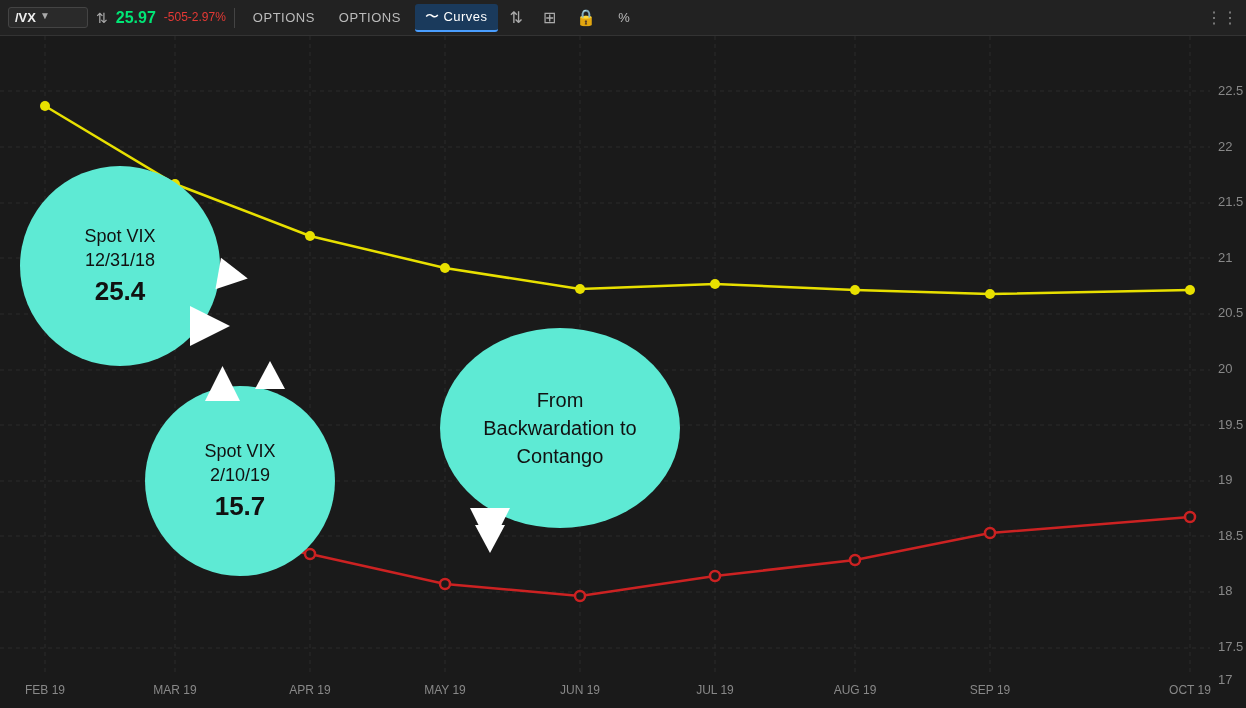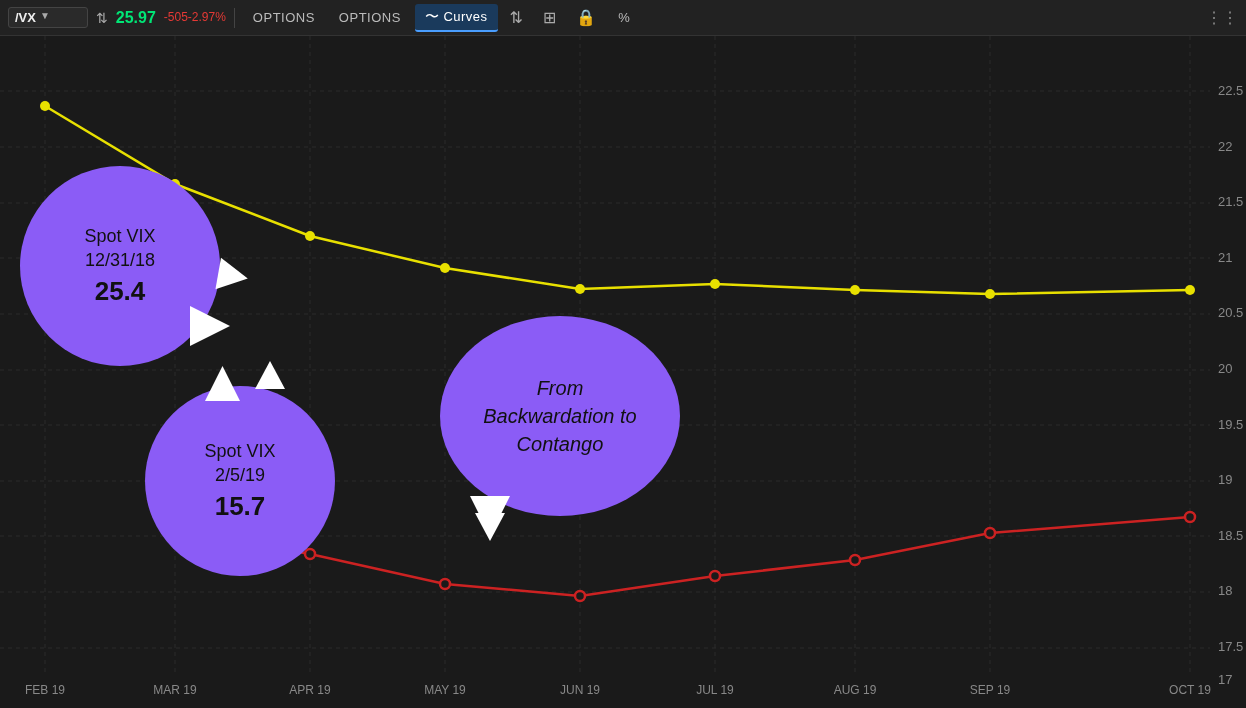--- a/index.html
+++ b/index.html
@@ -109,21 +109,21 @@
     svg#main-chart {
       position: absolute;
       top: 0; left: 0;
       width: 100%;
       height: 100%;
     }
 
     
     .callout {
       position: absolute;
-      background: #8b5cf6;
+      background: #5eead4;
       border-radius: 50%;
       display: flex;
       flex-direction: column;
       align-items: center;
       justify-content: center;
       color: #111;
       text-align: center;
     }
     .callout::after {
       content: '';
@@ -155,23 +155,22 @@
       width: 35px;
       height: 35px;
       top: -20px;
       left: 60px;
       clip-path: polygon(50% 0%, 0% 100%, 100% 100%);
     }
 
     #callout3 {
       width: 240px;
       height: 200px;
-      top: 280px;
+      top: 292px;
       left: 440px;
-      font-style: italic;
     }
     #callout3::after {
       width: 40px;
       height: 40px;
       bottom: -20px;
       left: 30px;
       clip-path: polygon(0 0, 100% 0, 50% 100%);
     }
 
     .callout-title {
@@ -315,21 +314,21 @@
                   border-bottom: 16px solid transparent;
                   border-left: 30px solid white;
                   transform: translateY(-50%) rotate(10deg);">
       </div>
     </div>
   </div>
 
   <div id="callout2" class="callout">
     <div style="position:relative; display:flex; flex-direction:column; align-items:center; justify-content:center; width:100%; height:100%;">
       <span class="callout-title">Spot VIX</span>
-      <span class="callout-date">2/5/19</span>
+      <span class="callout-date">2/10/19</span>
       <span class="callout-value">15.7</span>
 
       <div style="position:absolute; top:-25px; right:50px; width:0; height:0;
                   border-left: 15px solid transparent;
                   border-right: 15px solid transparent;
                   border-bottom: 28px solid white;">
       </div>
     </div>
   </div>
 

